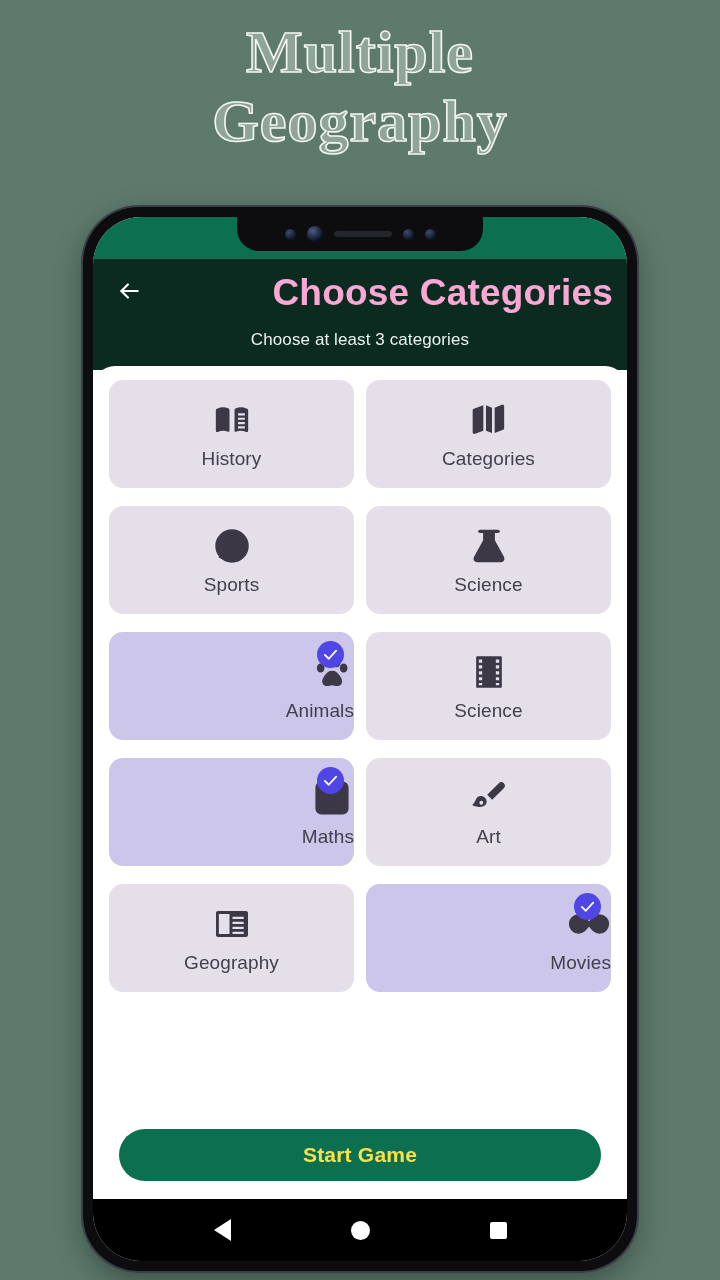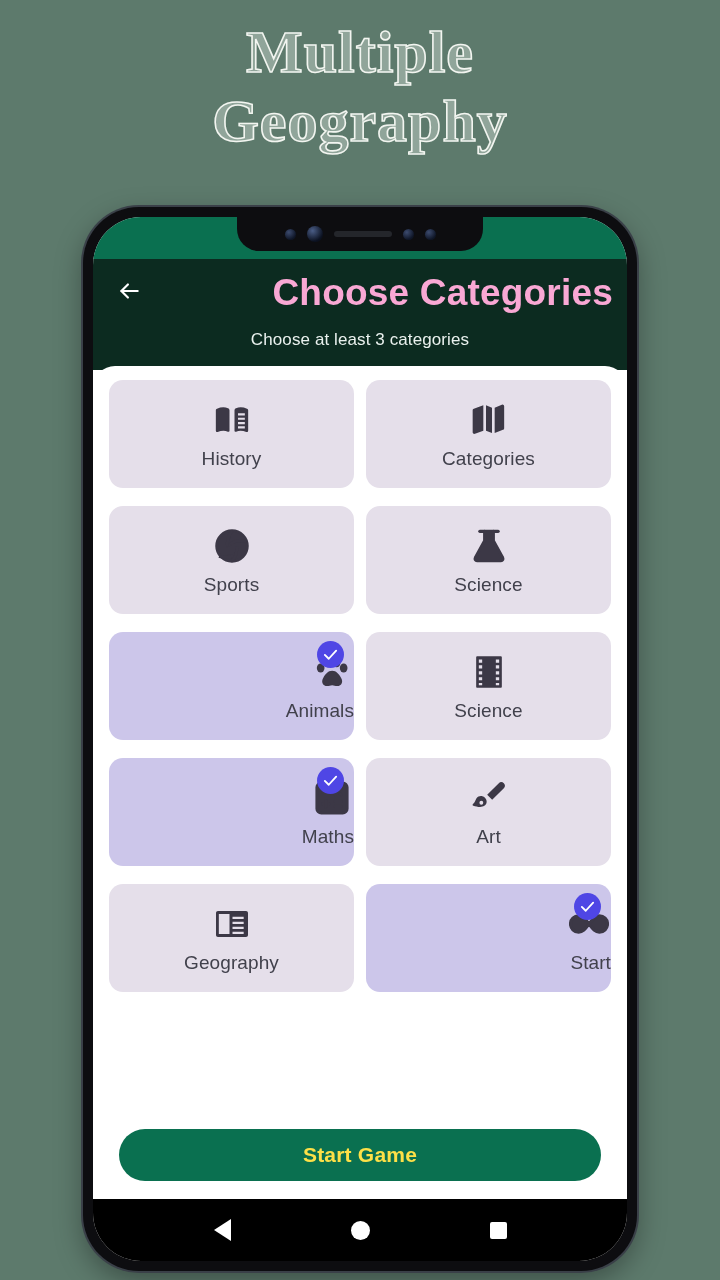--- a/index.html
+++ b/index.html
@@ -357,21 +357,21 @@
             <span class="cat-label">Geography</span>
 
           </div>
 
           <div class="cat-card selected">
             <span class="cat-icon">
               <svg viewBox="0 0 24 24" fill="none" stroke="#3c3846" stroke-width="1.9" stroke-linecap="round">
                 <path d="M18.2 7.1c-2.7 0-4.2 2.3-6.2 4.9-2 2.6-3.5 4.9-6.2 4.9a4.9 4.9 0 0 1 0-9.8c2.7 0 4.2 2.3 6.2 4.9 2 2.6 3.5 4.9 6.2 4.9a4.9 4.9 0 0 0 0-9.8z"></path>
               </svg>
             </span>
-            <span class="cat-label">Start</span>
+            <span class="cat-label">Movies</span>
             <span class="check-badge">
               <svg viewBox="0 0 24 24">
                   <polyline points="4,12.5 9.5,18 20,6.5"></polyline>
                 </svg>
             </span>
           </div>
 
         </div>
 
         <div class="cta-wrap">

